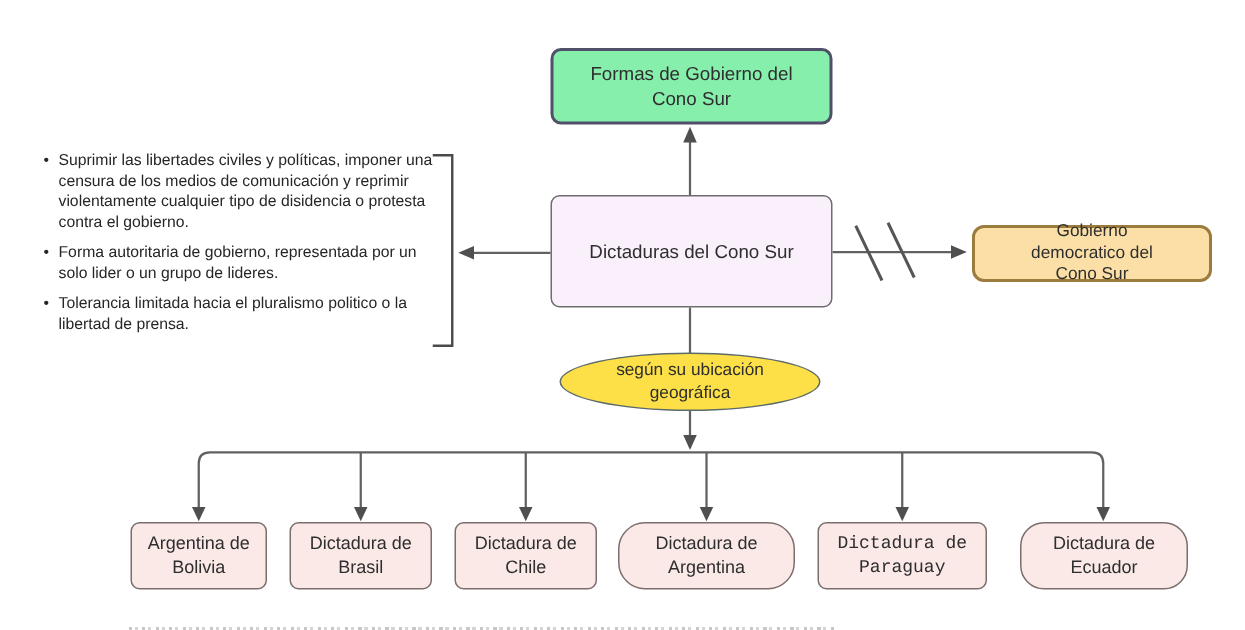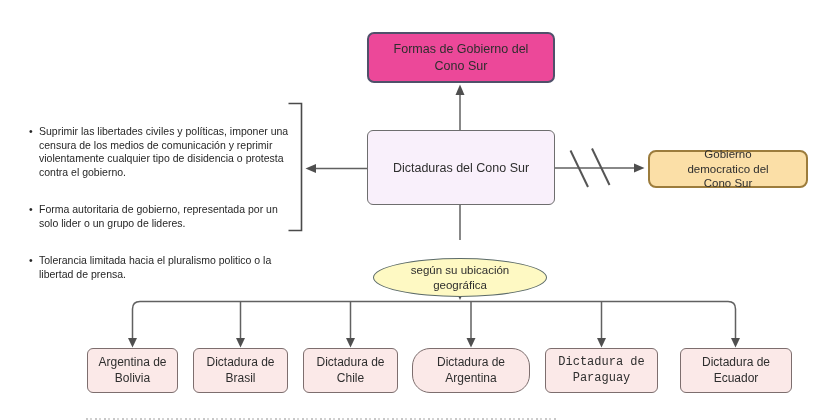--- a/index.html
+++ b/index.html
@@ -8,55 +8,55 @@
     font-family:"Liberation Sans",sans-serif;overflow:hidden;color:#2e2e2e;
   }
   .connector-layer{position:absolute;left:0;top:0;z-index:0;}
   .node{
     position:absolute;box-sizing:border-box;z-index:1;
     display:flex;align-items:center;justify-content:center;
     text-align:center;
   }
   #node-title{
     left:367px;top:32px;width:188px;height:51px;
-    background:#ec4899;border:2px solid #50506a;border-radius:7px;
+    background:#86efac;border:2px solid #50506a;border-radius:7px;
     font-size:12.5px;line-height:1.3;padding:0 8px;
   }
   #node-center{
     left:367px;top:130px;width:188px;height:75px;
     background:#f9f0fb;border:1.5px solid #6e6e6e;border-radius:6px;
     font-size:12.5px;
   }
   #node-democratic{
     left:648px;top:150px;width:160px;height:38px;
     background:#fbdfa7;border:2px solid #9c7c3c;border-radius:8px;
     font-size:11.5px;line-height:1.25;padding:0 24px;
   }
   #node-qualifier{
     left:373px;top:235px;width:174px;height:39px;
-    background:#fef9c3;border:1.5px solid #5c6b69;border-radius:50%;
-    font-size:11.5px;line-height:1.22;padding:0 24px;margin-top:23px;
+    background:#fde047;border:1.5px solid #5c6b69;border-radius:50%;
+    font-size:11.5px;line-height:1.22;padding:0 24px;
   }
   .child{
     top:348px;height:45px;
     background:#fbe9e8;border:1.5px solid #7d6e6e;border-radius:6px;
     font-size:12px;line-height:1.3;padding:0 4px;
   }
   .child-0{left:87px;width:91px;}
   .child-1{left:193px;width:95px;}
   .child-2{left:303px;width:95px;}
   .child-3{left:412px;width:118px;border-radius:18px;}
   .child-4{left:545px;width:113px;font-family:Liberation Mono, monospace;}
-  .child-5{left:680px;width:112px;}
+  .child-5{left:680px;width:112px;border-radius:16px;}
   .characteristics{
     position:absolute;left:28px;top:101px;width:269px;z-index:1;
     margin:0;padding:0;list-style:none;
     font-size:10.5px;line-height:13.5px;color:#262626;
   }
-  .characteristics li{position:relative;padding-left:11px;margin-bottom:7px;margin-top:24px;}
+  .characteristics li{position:relative;padding-left:11px;margin-bottom:7px;}
   .characteristics li::before{content:"\2022";position:absolute;left:1px;}
   .caption-crop{
     position:absolute;left:86px;top:417.5px;width:472px;height:2px;z-index:1;
     background:repeating-linear-gradient(90deg,#9a9a9a 0 2px,transparent 2px 4px,#b3b3b3 4px 6px,transparent 6px 9px);
     opacity:.55;
   }
 </style>
 </head>
 <body>
 

